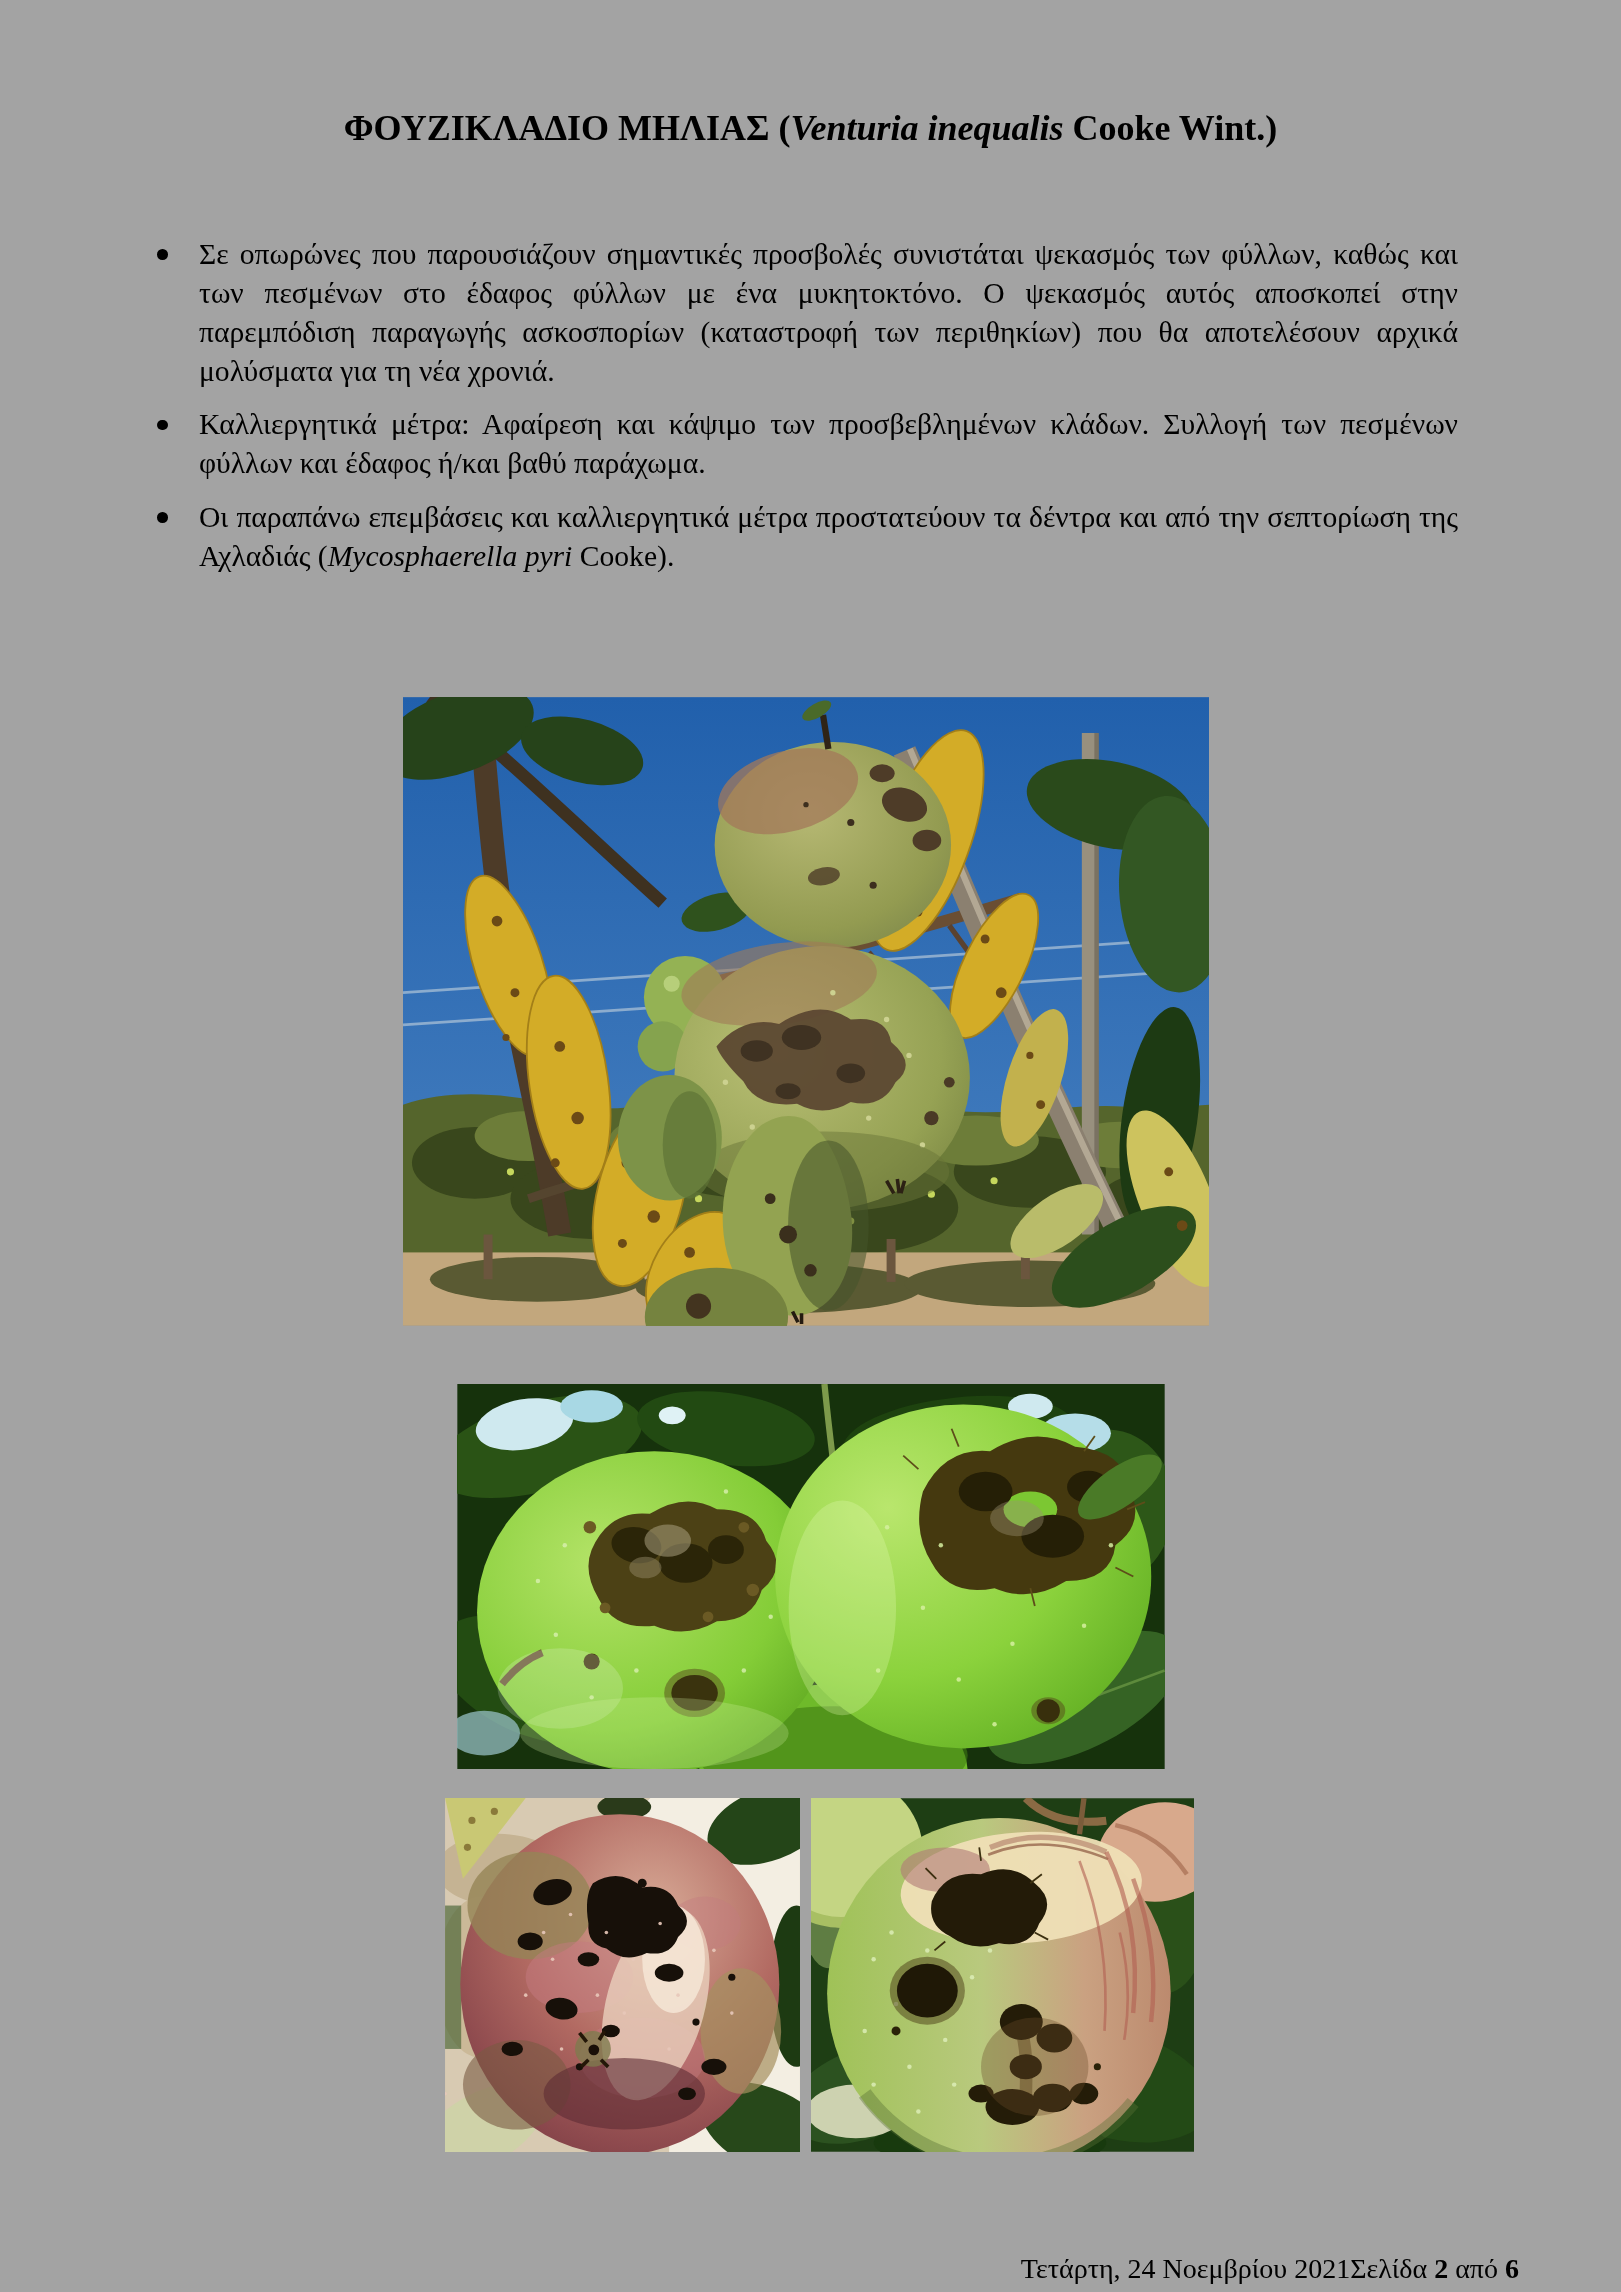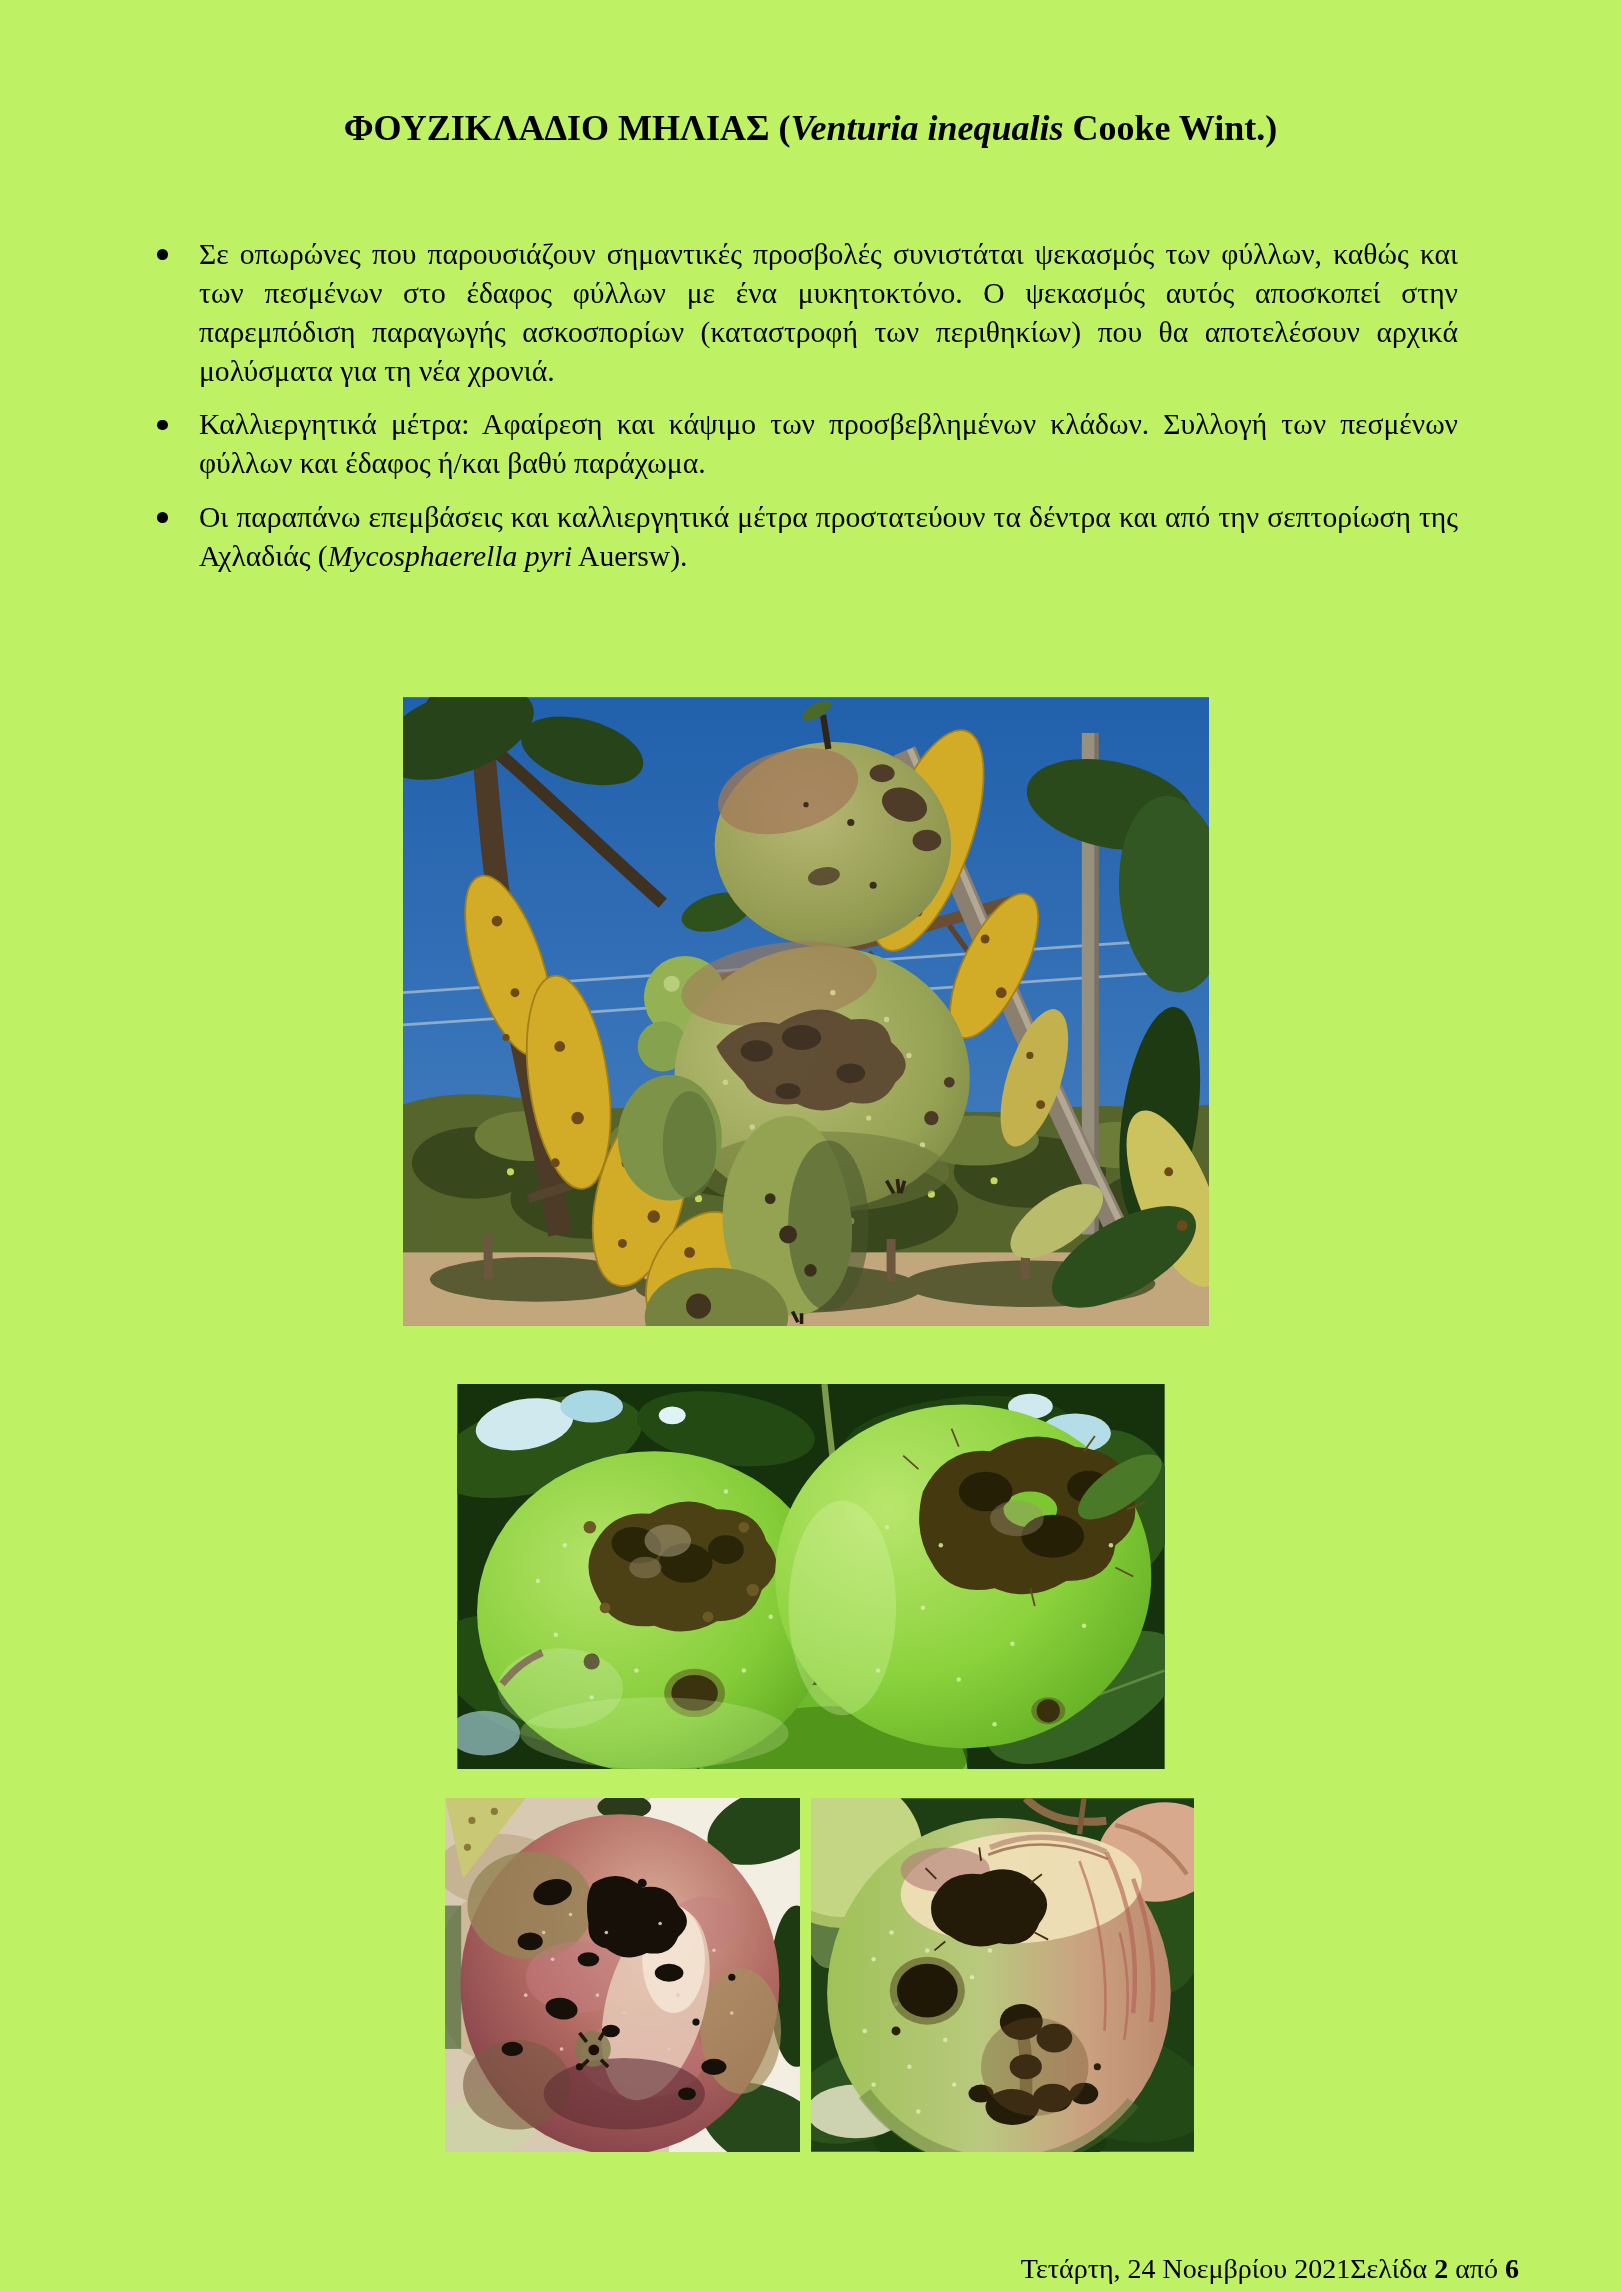--- a/index.html
+++ b/index.html
@@ -1,17 +1,17 @@
 <!DOCTYPE html>
 <html style="font-size:14.3px"><head>
 <meta charset="utf-8">
 <style>
   html,body { margin:0; padding:0; background:#ffffff; }
   .page {
-    position:relative; width:1621px; height:2293px; background:#bef264;
+    position:relative; width:1621px; height:2293px; background:#a3a3a3;
     font-family:"Liberation Serif", serif; color:#000; overflow:hidden;
   }
   .title-block { position:absolute; top:104px; left:0; right:0; text-align:center;
     font-weight:bold; font-size:36px; line-height:49px; }
   .title-line em { font-style:italic; }
   .bullets { position:absolute; top:235px; left:150px; width:1308px;
     margin:0; padding:0; list-style:none; }
   .bullet-item { display:flex; margin-bottom:14.3px; }
   .bullet-marker-cell { flex:0 0 49px; padding-left:7.2px; box-sizing:border-box; }
   .bullet-dot { display:inline-block; width:10.7px; height:10.7px; border-radius:50%;
@@ -41,21 +41,21 @@
     <li class="bullet-item">
       <span class="bullet-marker-cell"><span class="bullet-dot"></span></span>
       <div class="bullet-text"><span>Σε οπωρώνες που παρουσιάζουν σημαντικές προσβολές συνιστάται ψεκασμός των φύλλων, καθώς και των πεσμένων στο έδαφος φύλλων με ένα μυκητοκτόνο. Ο ψεκασμός αυτός αποσκοπεί στην παρεμπόδιση παραγωγής ασκοσπορίων (καταστροφή των περιθηκίων) που θα αποτελέσουν αρχικά μολύσματα για τη νέα χρονιά.</span><em></em><span></span></div>
     </li>
     <li class="bullet-item">
       <span class="bullet-marker-cell"><span class="bullet-dot"></span></span>
       <div class="bullet-text"><span>Καλλιεργητικά μέτρα: Αφαίρεση και κάψιμο των προσβεβλημένων κλάδων. Συλλογή των πεσμένων φύλλων και έδαφος ή/και βαθύ παράχωμα.</span><em></em><span></span></div>
     </li>
     <li class="bullet-item">
       <span class="bullet-marker-cell"><span class="bullet-dot"></span></span>
-      <div class="bullet-text"><span>Οι παραπάνω επεμβάσεις και καλλιεργητικά μέτρα προστατεύουν τα δέντρα και από την σεπτορίωση της Αχλαδιάς (</span><em>Mycosphaerella pyri</em><span> Auersw).</span></div>
+      <div class="bullet-text"><span>Οι παραπάνω επεμβάσεις και καλλιεργητικά μέτρα προστατεύουν τα δέντρα και από την σεπτορίωση της Αχλαδιάς (</span><em>Mycosphaerella pyri</em><span> Cooke).</span></div>
     </li>
   </ul>
 
   <figure class="photo-1">
     <svg viewBox="0 0 900 702" xmlns="http://www.w3.org/2000/svg">
       <defs>
         <linearGradient id="skyG" x1="0" y1="0" x2="0" y2="1">
           <stop offset="0" stop-color="#2160ac"></stop>
             <stop offset="1" stop-color="#4a83c2"></stop>
         </linearGradient>

